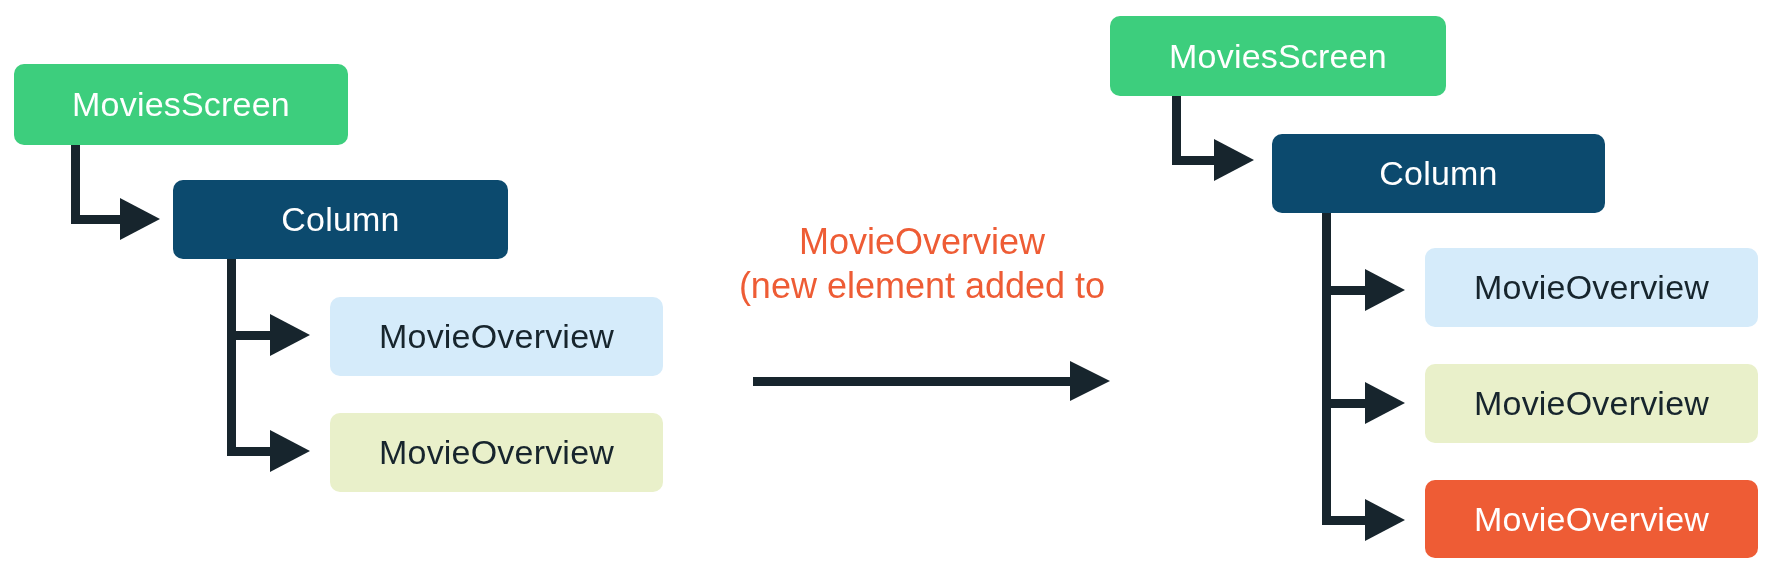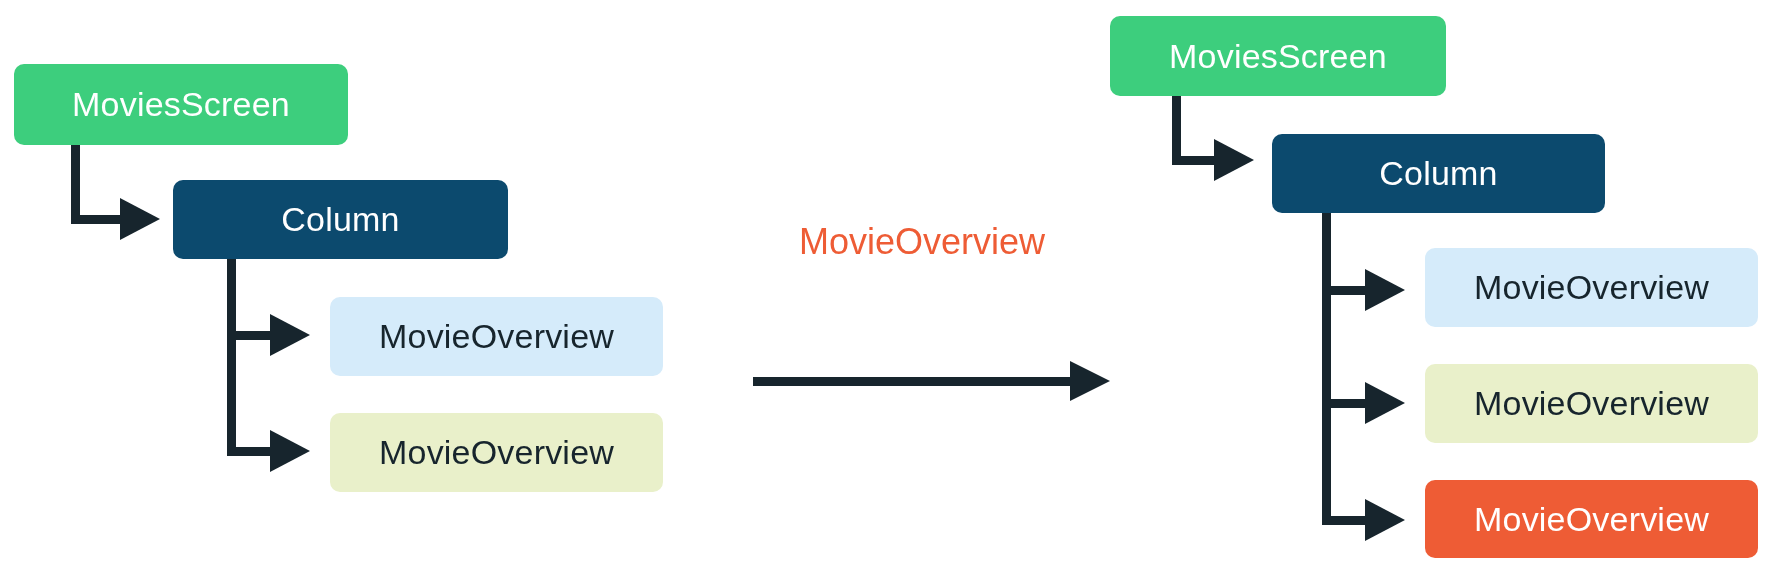--- a/index.html
+++ b/index.html
@@ -86,20 +86,21 @@
     </div>
 
     <div class="node lime" style="left:330px; top:413px; width:333px; height:79px;">
       <span>MovieOverview</span>
     </div>
   </div>
 
   <div>
     <div class="transition-label">
       <div>MovieOverview</div>
+      <div>(new element added to</div>
     </div>
     <div class="line" style="left:753px; top:377px; width:320px; height:9px;"></div>
     <div class="arrowhead small" style="left:1070px; top:361px;"></div>
   </div>
 
   <div>
 
     <div class="node green" style="left:1110px; top:16px; width:336px; height:80px;">
       <span>MoviesScreen</span>
     </div>

